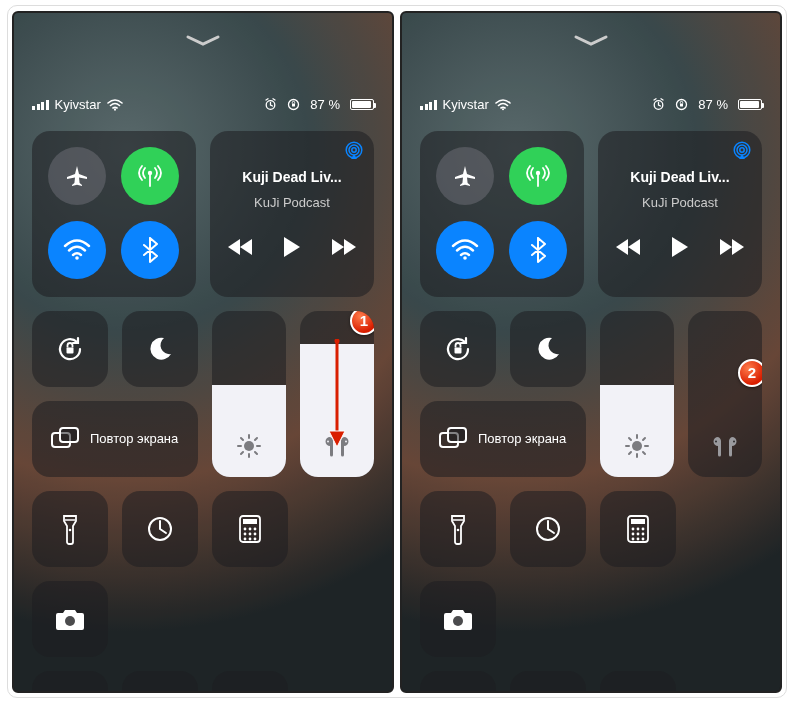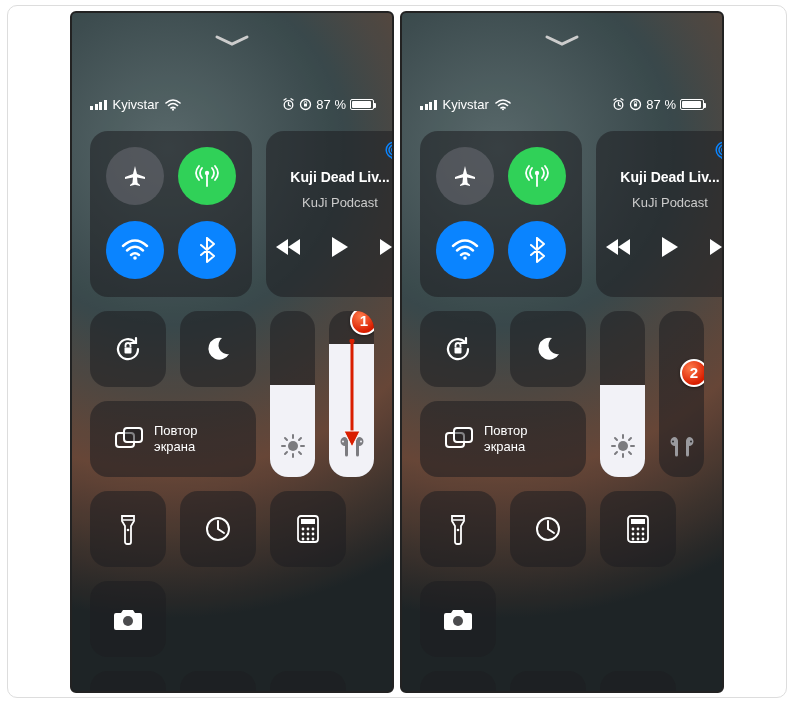--- a/index.html
+++ b/index.html
@@ -18,21 +18,21 @@
     border: 1px solid #ddd;
     border-radius: 10px;
     background: #fff;
     display: flex;
     gap: 6px;
     justify-content: center;
     align-items: center;
     padding: 4px;
   }
   .phone {
-    width: 324px;
+    width: 382px;
     height: 682px;
     border: 2px solid #222;
     border-radius: 6px;
     position: relative;
     overflow: hidden;
     background: radial-gradient(circle at 30% 20%, #5c6d6f 0%, #3a4a4d 30%, #6b4838 55%, #1e2426 80%);
   }
   .blur-overlay {
     position:absolute; inset:0;
     background: rgba(30,30,32,0.05);
@@ -48,21 +48,21 @@
     left:0; right:0;
     height:20px;
     display:flex;
     align-items:center;
     padding:0 18px;
     color:#fff;
     font-size:13px;
     font-weight:500;
   }
   .status-left { display:flex; align-items:center; gap:6px; }
-  .status-right { margin-left:auto; display:flex; align-items:center; gap:4px; }
+  .status-right { margin-left:auto; display:flex; align-items:center; gap:10px; }
   .signal-icon { display:flex; align-items:flex-end; gap:1.5px; }
   .signal-icon span { width:3px; background:#fff; display:inline-block; }
   .signal-icon span:nth-child(1){height:4px;} .signal-icon span:nth-child(2){height:6px;}
   .signal-icon span:nth-child(3){height:8px;} .signal-icon span:nth-child(4){height:10px;}
   .battery {
     width:24px; height:11px; border:1px solid #fff; border-radius:2px; position:relative;
   }
   .battery::after { content:""; position:absolute; right:-3px; top:3px; width:2px; height:5px; background:#fff; border-radius:0 1px 1px 0; }
   .battery .fill { position:absolute; left:1px; top:1px; bottom:1px; background:#fff; border-radius:1px; }
   .grid {
@@ -97,21 +97,21 @@
     display:flex; flex-direction:column; align-items:center; justify-content:center;
     color:#fff; padding:10px;
   }
   .media .airplay-ind {
     position:absolute; top:10px; right:10px; color:#0a84ff;
   }
   .media-title { font-size:14px; font-weight:600; max-width:140px; white-space:nowrap; overflow:hidden; text-overflow:ellipsis; }
   .media-sub { font-size:13px; color:#ccc; margin-top:10px; }
   .media-controls { display:flex; gap:28px; margin-top:26px; align-items:center; }
   .tile.small { width:76px; height:76px; display:flex; align-items:center; justify-content:center; color:#fff; }
-  .tile.wide { width:166px; height:76px; display:flex; align-items:center; gap:10px; padding:0 24px; color:#fff; font-size:13px; line-height:1.2; }
+  .tile.wide { width:166px; height:76px; display:flex; align-items:center; gap:10px; padding:0 18px; color:#fff; font-size:13px; line-height:1.2; }
   .slider {
     width:76px; height:166px; border-radius:18px;
     background: rgba(30,30,32,0.55);
     position:relative; overflow:hidden;
     display:flex; align-items:flex-end;
   }
   .slider .fill {
     background:#f2f2f7; width:100%;
   }
   .slider .slider-icon {

